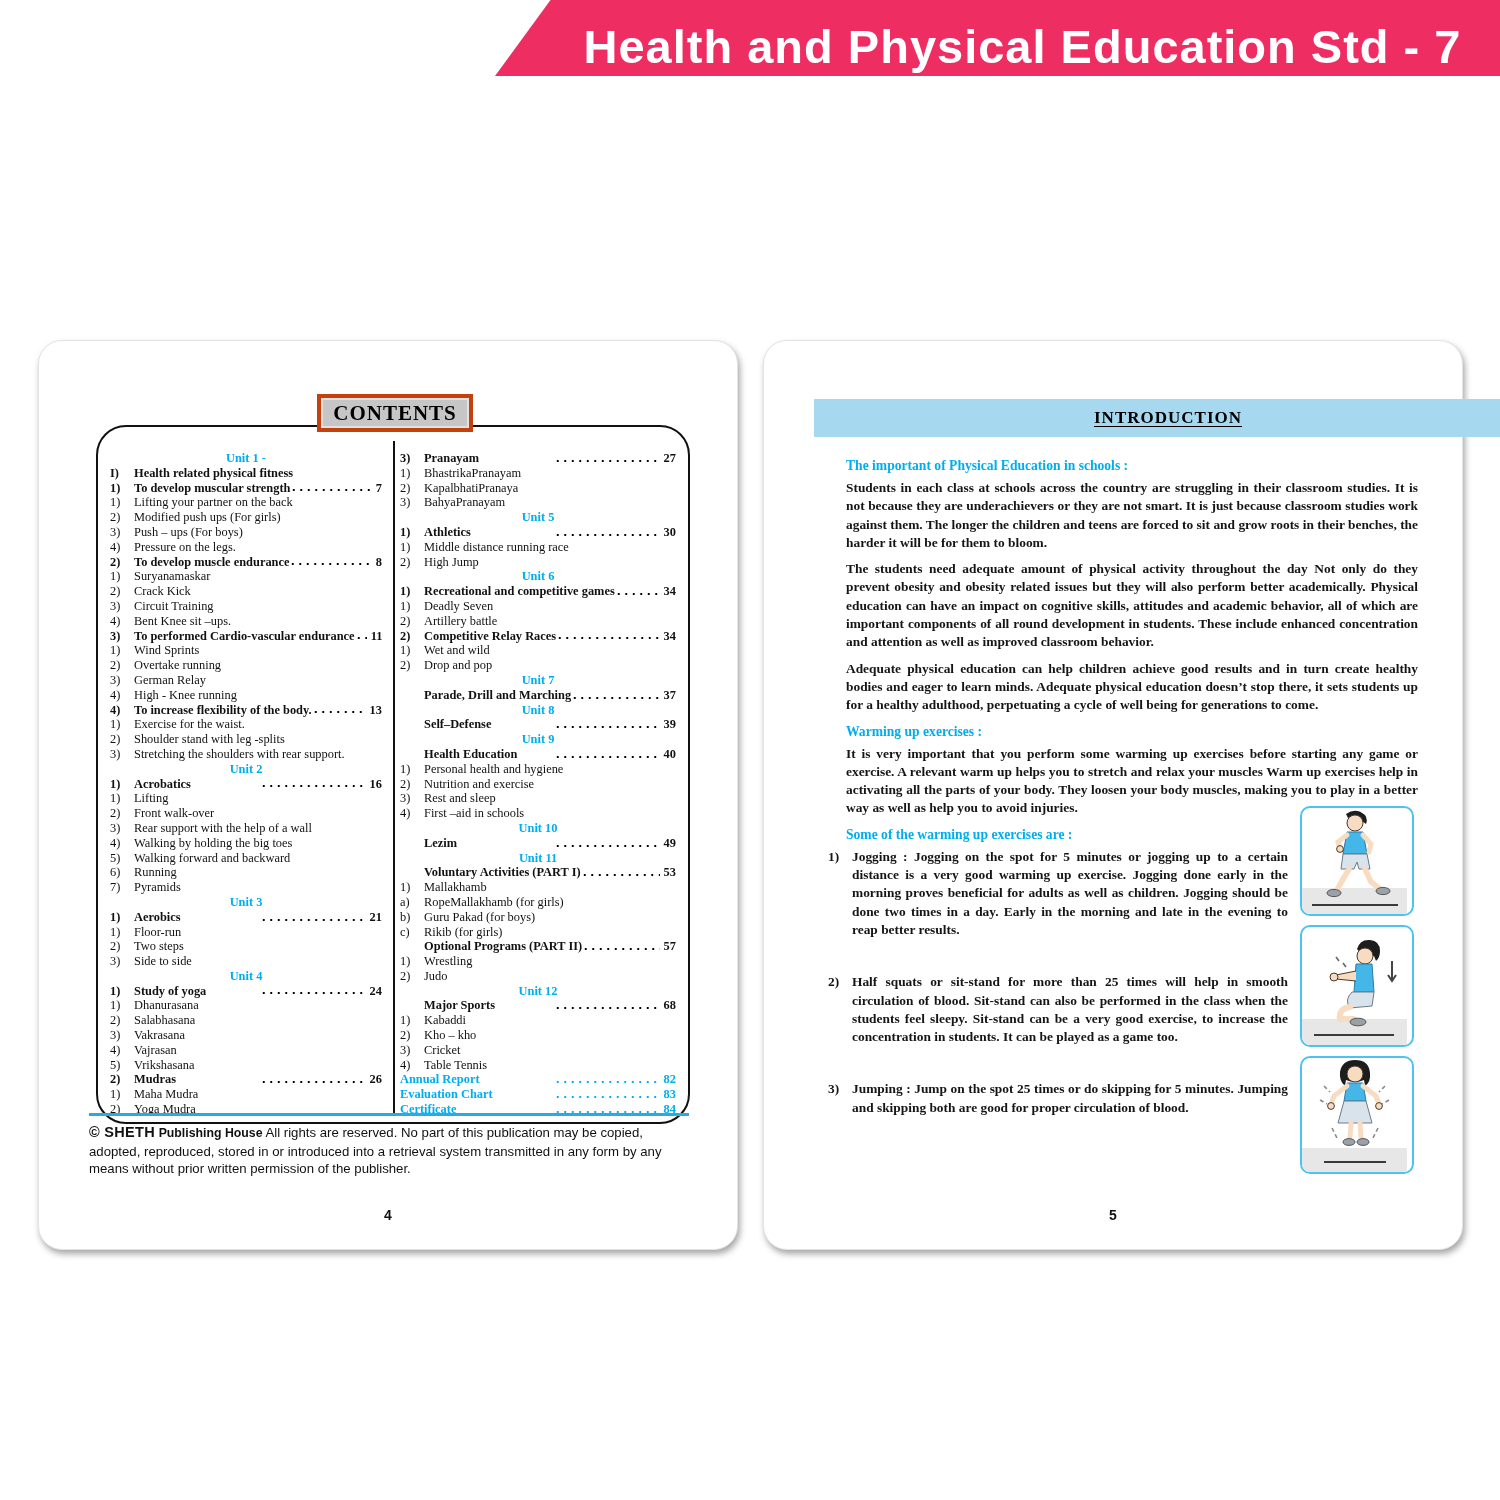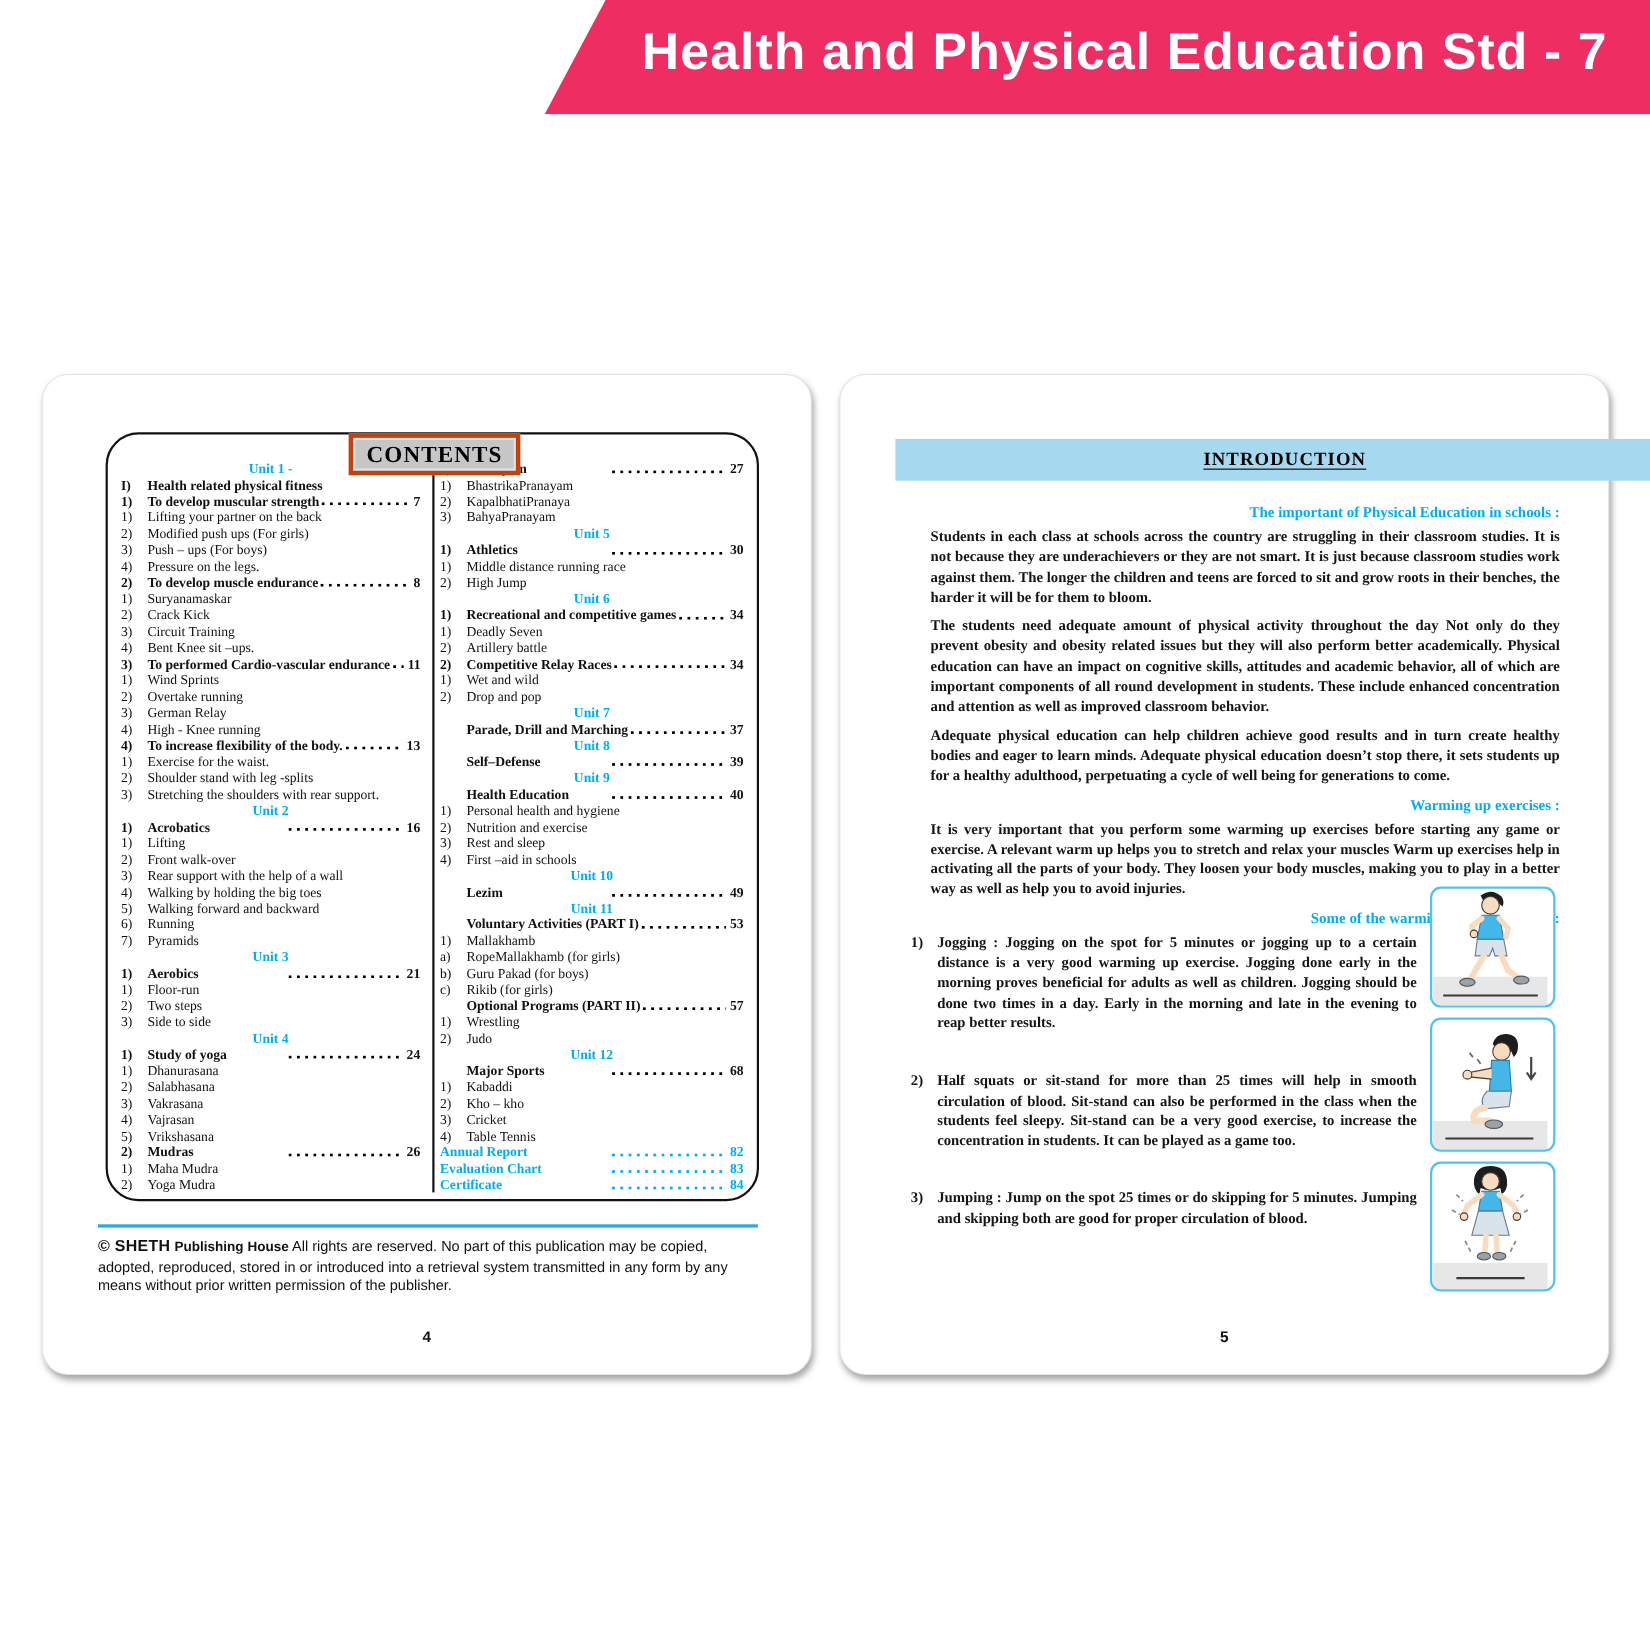--- a/index.html
+++ b/index.html
@@ -1,38 +1,38 @@
 <!DOCTYPE html>
 <html><head>
 <meta charset="utf-8">
 <style>
   html,body{margin:0;padding:0;background:#fff;}
   #canvas{position:relative;width:1500px;height:1500px;background:#ffffff;overflow:hidden;
           font-family:"Liberation Serif",serif;}
 
   
-  .banner{position:absolute;top:0;left:0;width:1500px;height:104px;text-align:center;}
+  .banner{position:absolute;top:0;left:0;width:1500px;height:76px;text-align:center;}
   .banner-shape{position:absolute;inset:0;background:#EE2D63;
                 clip-path:polygon(36.7% 0,100% 0,100% 100%,33% 100%);}
   .banner-title{position:absolute;left:555px;right:10px;top:0;height:92px;
                 display:flex;align-items:center;justify-content:center;
                 color:#ffffff;font-family:"Liberation Sans",sans-serif;
                 font-weight:bold;font-size:47px;letter-spacing:1px;white-space:nowrap;}
 
   
   .page{position:absolute;top:340px;width:698px;height:908px;background:#ffffff;
         border:1px solid #e3e3e3;border-radius:24px;
         box-shadow:2px 4px 6px rgba(60,60,60,0.45);}
   .page-left{left:38px;}
   .page-right{left:763px;}
   .page-num{position:absolute;bottom:26px;left:0;width:100%;text-align:center;
             font-family:"Liberation Sans",sans-serif;font-weight:bold;font-size:14px;color:#111;}
 
   
-  .toc-box{position:absolute;left:57px;top:52px;width:590px;height:695px;
+  .toc-box{position:absolute;left:57px;top:84px;width:590px;height:695px;
            border:2px solid #111;border-radius:30px;}
   .toc-divider{position:absolute;left:295px;top:14px;bottom:6px;width:2px;background:#111;}
   .toc-titlebox{position:absolute;left:278px;top:53px;width:148px;height:30px;
                 background:#c6c6c6;border:4px solid #c2410c;
                 box-shadow:inset 0 0 0 2px #e2e2e2;z-index:3;
                 display:flex;align-items:center;justify-content:center;}
   .toc-title{font-weight:bold;font-size:21px;letter-spacing:1px;color:#000;}
   .toc-col{position:absolute;top:24px;}
   .toc-col-0{left:12px;width:272px;}
   .toc-col-1{left:302px;width:276px;}
@@ -53,21 +53,21 @@
   .cp-brand{font-weight:700;font-size:14.5px;letter-spacing:0.3px;}
   .cp-pub{font-weight:bold;font-size:12.3px;}
 
   
   .intro-bar{position:absolute;left:50px;top:58px;width:708px;height:38px;background:#A6D9F0;
              display:flex;align-items:center;justify-content:center;}
   .intro-title{font-weight:bold;font-size:17px;letter-spacing:1px;color:#000;
                text-decoration:underline;text-underline-offset:3px;}
   .rp-content{position:absolute;left:82px;top:112px;width:572px;}
   .sec-heading{color:#00AEEF;font-weight:bold;font-size:13.6px;line-height:18px;
-               margin:4px 0 4px 0;text-align:right;}
+               margin:4px 0 4px 0;}
   .body-para{font-weight:bold;font-size:13.4px;line-height:18.3px;text-align:justify;
              color:#151515;margin:0 0 8px 0;}
   .ex-list{margin-left:-18px;margin-top:2px;}
   .ex-item{display:flex;font-weight:bold;font-size:13.4px;line-height:18.3px;color:#151515;}
   .ex-item .num{flex:0 0 24px;}
   .ex-item .txt{flex:1;text-align:justify;max-width:436px;}
   .ex-item + .ex-item{margin-top:34px;}
   .rp-images{position:absolute;left:536px;top:465px;width:116px;}
   .illus-box{width:110px;border:2.5px solid #4FC3EF;border-radius:10px;background:#fff;
              overflow:hidden;margin-bottom:9px;}

